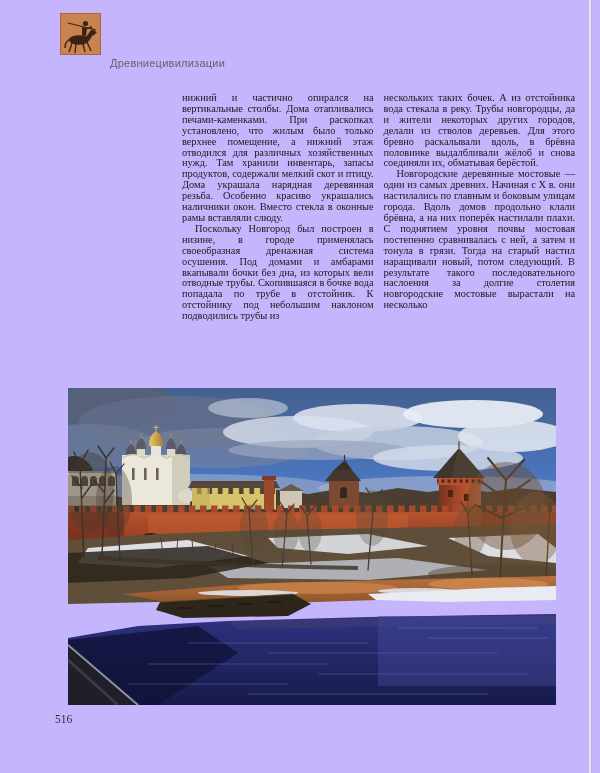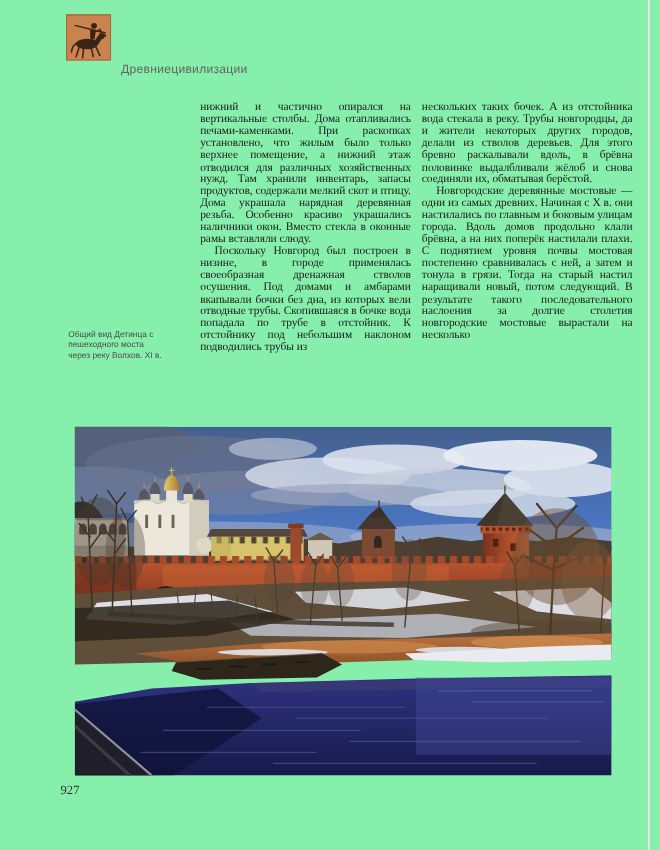--- a/index.html
+++ b/index.html
@@ -1,17 +1,17 @@
 <!DOCTYPE html>
 <html lang="ru"><head>
 <meta charset="utf-8">
 <style>
   html,body{margin:0;padding:0;background:#ffffff;}
   .page{
-    position:relative;width:600px;height:773px;background:#86efac;overflow:hidden;
+    position:relative;width:600px;height:773px;background:#c4b5fd;overflow:hidden;
     font-family:"Liberation Serif","DejaVu Serif",serif;
   }
   .page-edge{position:absolute;left:589px;top:0;width:2px;height:773px;
     background:linear-gradient(to right,#f0f0ec,#dadad4);}
   .logo{position:absolute;left:60px;top:13px;width:41px;height:42px;
     background:#c8834e;box-shadow:inset 0 0 0 1px #a5683c;}
   .running-head{position:absolute;left:110px;top:57px;
     font-family:"Liberation Sans","DejaVu Sans",sans-serif;
     font-size:11px;color:#646464;letter-spacing:.25px;}
   .cols{position:absolute;left:182px;top:93px;width:393px;display:flex;gap:10px;}
@@ -49,29 +49,28 @@
         <line x1="24" y1="22" x2="22" y2="28" stroke-width="1.2"></line>
       </g>
     </svg>
   </div>
 
   <div class="running-head">Древниецивилизации</div>
 
   <div class="cols">
     <div class="col">
       <p>нижний и частично опирался на вертикальные столбы. Дома отапливались печами-каменками. При раскопках установлено, что жилым было только верхнее помещение, а нижний этаж отводился для различных хозяйственных нужд. Там хранили инвентарь, запасы продуктов, содержали мелкий скот и птицу. Дома украшала нарядная деревянная резьба. Особенно красиво украшались наличники окон. Вместо стекла в оконные рамы вставляли слюду.</p>
-      <p class="indent">Поскольку Новгород был построен в низине, в городе применялась своеобразная дренажная стволов осушения. Под домами и амбарами вкапывали бочки без дна, из которых вели отводные трубы. Скопившаяся в бочке вода попадала по трубе в отстойник. К отстойнику под небольшим наклоном подводились трубы из</p>
+      <p class="indent">Поскольку Новгород был построен в низине, в городе применялась своеобразная дренажная система осушения. Под домами и амбарами вкапывали бочки без дна, из которых вели отводные трубы. Скопившаяся в бочке вода попадала по трубе в отстойник. К отстойнику под небольшим наклоном подводились трубы из</p>
     </div>
     <div class="col">
       <p>нескольких таких бочек. А из отстойника вода стекала в реку. Трубы новгородцы, да и жители некоторых других городов, делали из стволов деревьев. Для этого бревно раскалывали вдоль, в брёвна половинке выдалбливали жёлоб и снова соединяли их, обматывая берёстой.</p>
       <p class="indent">Новгородские деревянные мостовые — одни из самых древних. Начиная с X в. они настилались по главным и боковым улицам города. Вдоль домов продольно клали брёвна, а на них поперёк настилали плахи. С поднятием уровня почвы мостовая постепенно сравнивалась с ней, а затем и тонула в грязи. Тогда на старый настил наращивали новый, потом следующий. В результате такого последовательного наслоения за долгие столетия новгородские мостовые вырастали на несколько</p>
     </div>
   </div>
 
-  <div class="photo-caption">Общий вид Детинца с пешеходного моста через реку Волхов. XI в.</div>
 
   <figure class="photo">
     <svg viewBox="0 0 488 317" preserveAspectRatio="none">
       <defs>
         <linearGradient id="sky" x1="0" y1="0" x2="0" y2="1">
           <stop offset="0" stop-color="#44608f"></stop>
           <stop offset="0.45" stop-color="#4a74bd"></stop>
           <stop offset="1" stop-color="#7e9cd4"></stop>
         </linearGradient>
         <linearGradient id="wallg" x1="0" y1="0" x2="0" y2="1">
@@ -272,16 +271,16 @@
       </g>
 
       <g>
         <polygon points="0,255 72,317 0,317" fill="#201e29"></polygon>
         <line x1="0" y1="257" x2="70" y2="317" stroke="#8d92a4" stroke-width="2"></line>
         <line x1="0" y1="272" x2="50" y2="317" stroke="#3c3948" stroke-width="3"></line>
       </g>
     </svg>
   </figure>
 
-  <div class="page-number">927</div>
+  <div class="page-number">516</div>
 
   <div class="page-edge"></div>
 </div>
 
 </body></html>

